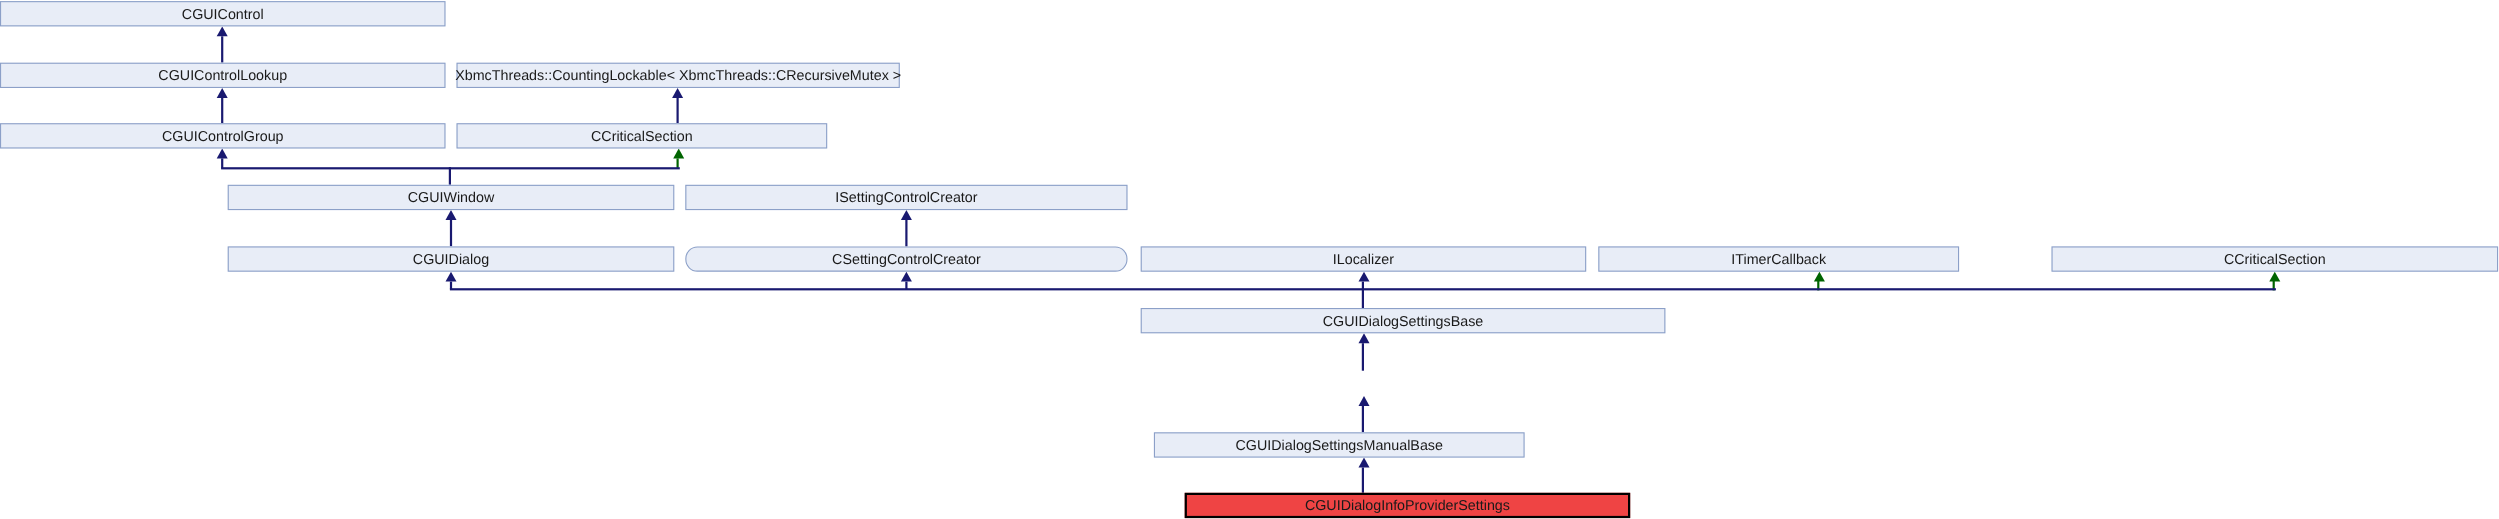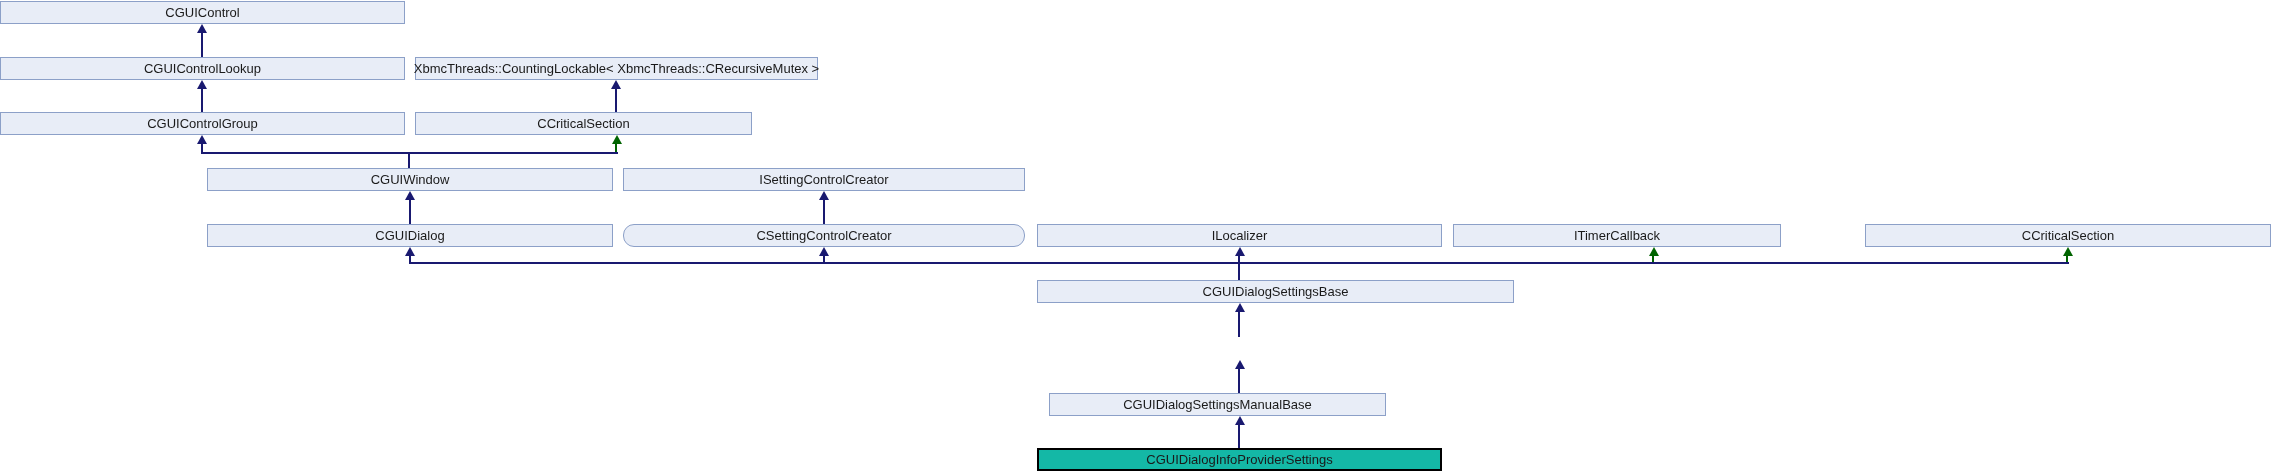--- a/index.html
+++ b/index.html
@@ -15,23 +15,24 @@
     height:23px;
     box-sizing:border-box;
     background:#E8EDF7;
     border:1px solid #8CA0C8;
     display:flex;align-items:center;justify-content:center;
     font-size:13px;color:#1a1a1a;
     white-space:nowrap;
     cursor:pointer;
   }
   .node.current{
-    background:#14b8a6;
+    background:#ef4444;
     border:2px solid #000000;
     cursor:default;
+    margin-left:40px;
   }
   .vl{position:absolute;width:2px;background:#191970;}
   .hl{position:absolute;height:2px;background:#191970;}
   .vl.g{width:0;background:none;border-left:2px dashed #006400;}
   .ah{
     position:absolute;width:0;height:0;
     border-left:5px solid transparent;
     border-right:5px solid transparent;
     border-bottom:9px solid #191970;
   }

